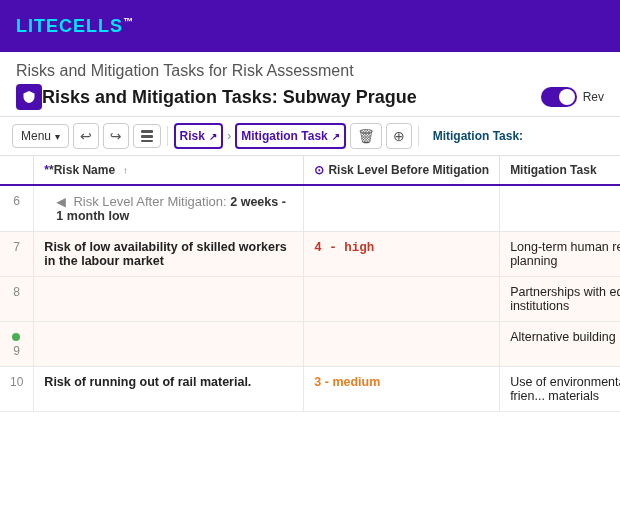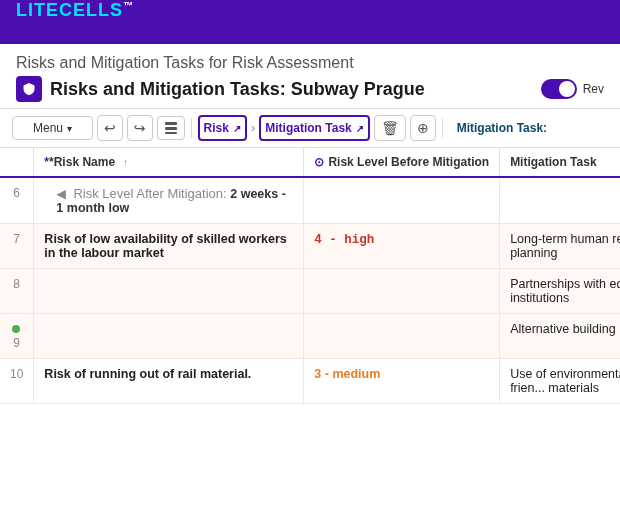--- a/index.html
+++ b/index.html
@@ -1,23 +1,23 @@
 <!DOCTYPE html>
 <html><head>
   <meta charset="utf-8">
   <style>
     * { box-sizing: border-box; margin: 0; padding: 0; }
     body { font-family: -apple-system, BlinkMacSystemFont, 'Segoe UI', Arial, sans-serif; font-size: 13px; background: #fff; width: 620px; height: 519px; overflow: hidden; }
 
     
     .header-bar {
       background: #4B0DAF;
-      height: 44px;
-      display: flex;
-      align-items: flex-start;
+      height: 52px;
+      display: flex;
+      align-items: center;
       padding: 0 16px;
     }
     .logo {
       color: #fff;
       font-size: 18px;
       font-weight: 700;
       letter-spacing: 1px;
     }
     .logo span {
       color: #00E5FF;
@@ -34,21 +34,20 @@
       margin-bottom: 4px;
     }
     .page-title-row {
       display: flex;
       align-items: center;
       justify-content: space-between;
     }
     .page-title {
       display: flex;
       align-items: center;
-      gap: 8px;
       font-size: 18px;
       font-weight: 700;
       color: #1a1a1a;
     }
     .shield-icon-wrap {
       width: 26px;
       height: 26px;
       background: #4B0DAF;
       border-radius: 4px;
       display: flex;
@@ -90,21 +89,21 @@
       align-items: center;
       padding: 6px 12px;
       border-bottom: 1px solid #e0e0e0;
       gap: 4px;
       background: #fff;
     }
     .toolbar-btn {
       display: flex;
       align-items: center;
       gap: 4px;
-      padding: 4px 20px;
+      padding: 4px 8px;
       border: 1px solid #ccc;
       border-radius: 4px;
       background: #fff;
       font-size: 12px;
       cursor: pointer;
       color: #333;
     }
     .toolbar-icon-btn {
       padding: 4px 6px;
       border: 1px solid #ccc;

